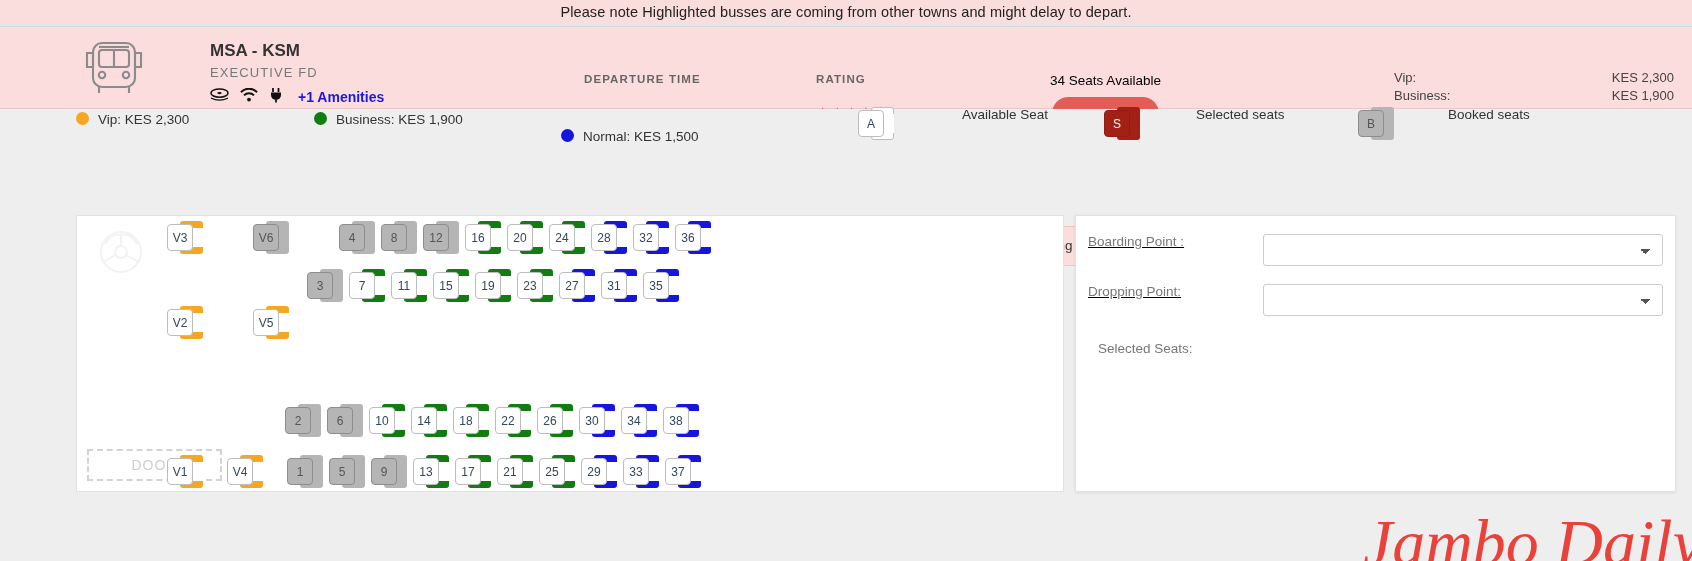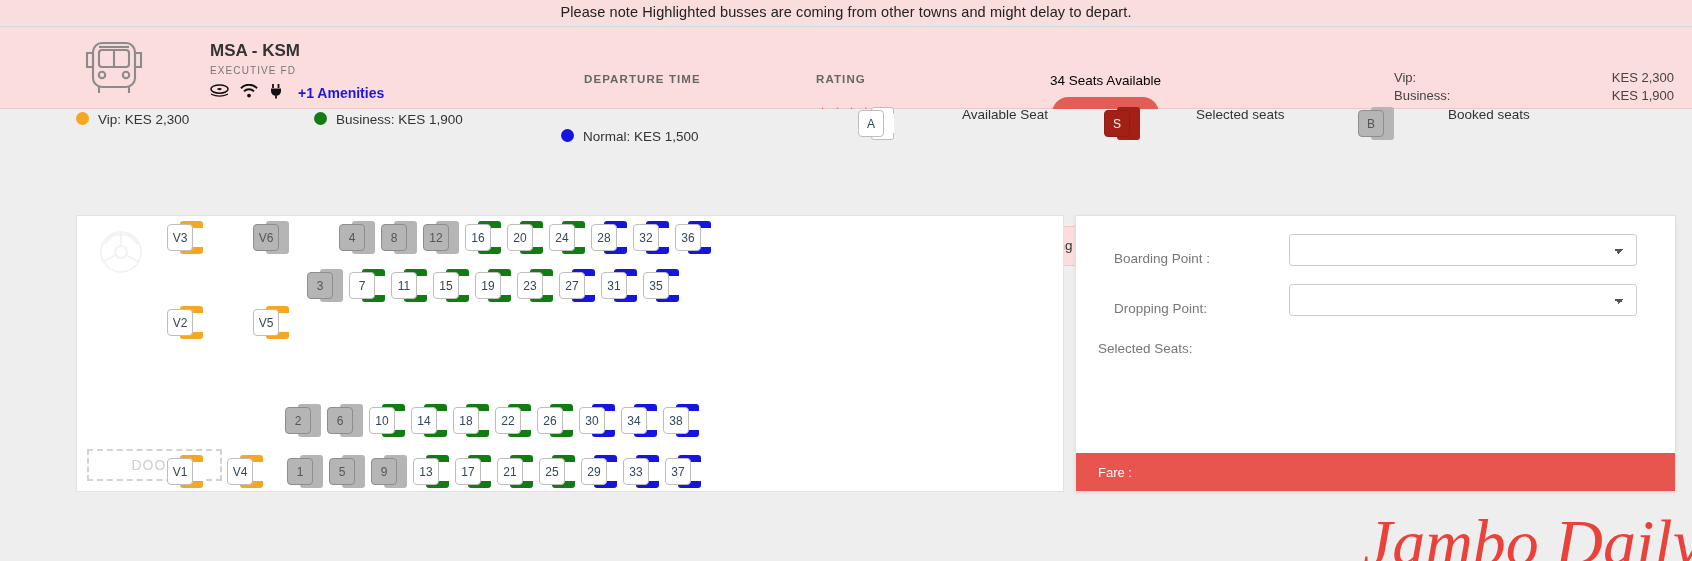--- a/index.html
+++ b/index.html
@@ -25,21 +25,21 @@
   .bus-bar{
     height:82px;
     background:#fbdddd;
     position:relative;
     display:flex; align-items:center;
     border-bottom:1px solid #e8c9c9;
   }
   .bus-icon{ position:absolute; left:83px; top:12px; }
   .bus-info{ position:absolute; left:210px; top:14px; }
   .bus-title{ font-size:17px; font-weight:bold; color:#333; line-height:1.2;}
-  .bus-sub{ font-size:10px; color:#777; letter-spacing:1.1px; margin-top:4px;}
+  .bus-sub{ font-size:13px; color:#777; letter-spacing:1.1px; margin-top:4px;}
   .amen-row{ display:flex; align-items:center; gap:11px; margin-top:7px; }
   .amen-link{ color:#1a17e0; font-size:14px; font-weight:bold; cursor:pointer; margin-left:3px;}
 
   .col-head{ font-size:11.5px; color:#666; letter-spacing:1.1px; font-weight:bold;}
   .dep-col{ position:absolute; left:584px; top:46px; text-align:left;}
   .dep-time{ font-size:15px; color:#333; margin-top:21px;}
   .rate-col{ position:absolute; left:816px; top:46px;}
   .stars{ margin-top:19px; color:#e0443e; font-size:15px; letter-spacing:1px;}
 
   .seats-col{ position:absolute; left:1043px; top:46px; text-align:center; width:125px;}
@@ -99,21 +99,21 @@
   }
   .srow{ position:absolute; display:flex; }
   .srow .gap{ display:inline-block; }
 
   
   .side{
     position:absolute; left:1075px; top:215px; width:601px; height:277px;
     background:#fff; border:1px solid #e2e2e2;
     box-shadow:0 1px 3px rgba(0,0,0,.08);
   }
-  .frow{ display:flex; align-items:flex-end; padding:0 38px; margin-top:18px;}
+  .frow{ display:flex; align-items:flex-start; padding:0 12px; margin-top:18px;text-decoration:underline;}
   .flab{ width:175px; font-size:13.5px; color:#777;}
   .fsel{
     flex:1; height:32px; border:1px solid #ccc; border-radius:3px;
     background:#fff; font-family:inherit; font-size:13px; color:#333;
     padding:0 8px; appearance:none;
     background-image:linear-gradient(45deg,transparent 50%,#555 50%),linear-gradient(135deg,#555 50%,transparent 50%);
     background-position:calc(100% - 17px) 14px, calc(100% - 12px) 14px;
     background-size:5px 5px,5px 5px; background-repeat:no-repeat;
   }
   .selseats{ padding:0 22px; margin-top:25px; font-size:13.5px; color:#777;}
@@ -518,18 +518,15 @@
 <div class="side">
   <div class="frow">
     <span class="flab">Boarding Point :</span>
     <select class="fsel"><option></option></select>
   </div>
   <div class="frow">
     <span class="flab">Dropping Point:</span>
     <select class="fsel"><option></option></select>
   </div>
   <div class="selseats">Selected Seats:</div>
-  <div class="fare">
-    <span>Fare :</span>
-  </div>
 </div>
 
 <div class="wmark">Jambo Daily</div>
 
 </body></html>

